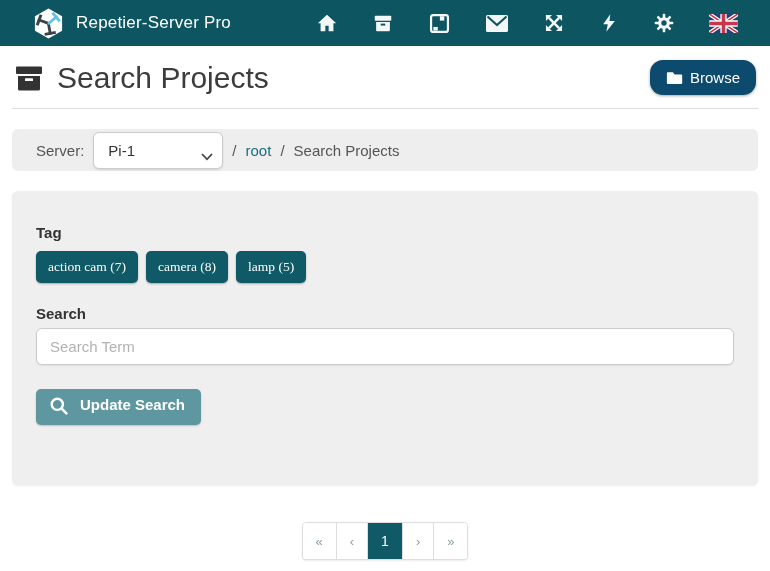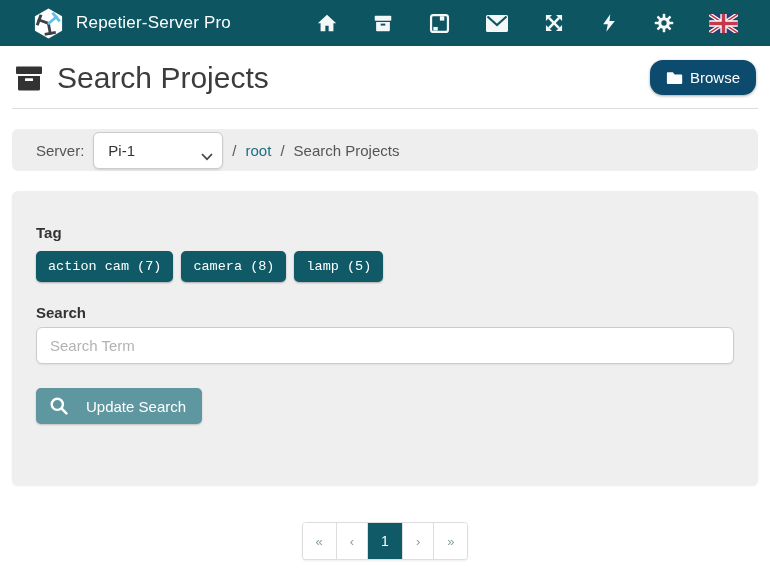--- a/index.html
+++ b/index.html
@@ -42,25 +42,25 @@
   .text-input{flex:1;border:1px solid #ccc;border-radius:6px;background:#fff;
     padding:0 13px;font-size:15px;color:#333;font-family:inherit;outline:none;
     box-shadow:0 1px 2px rgba(0,0,0,.07);}
   .text-input::placeholder{color:#b2b2b2;}
   .input-group .text-input{border-radius:6px 0 0 6px;}
   .clear-btn{width:38px;border:1px solid #ccc;margin-left:-1px;border-radius:0 6px 6px 0;
     background:#fff;color:#222;font-size:20px;font-weight:bold;line-height:1;
     cursor:pointer;box-shadow:0 1px 2px rgba(0,0,0,.07);font-family:inherit;padding:0 0 2px;}
   .tags{display:flex;gap:8px;margin-top:10px;}
   .tag-btn{background:#0f5a66;color:#fff;border:none;border-radius:5px;padding:8px 12px;
-    font-size:13.5px;cursor:pointer;box-shadow:0 1px 2px rgba(0,0,0,.3);font-family:Liberation Mono, monospace;}
+    font-size:13.5px;cursor:pointer;box-shadow:0 1px 2px rgba(0,0,0,.3);font-family:Liberation Serif, serif;}
   .search-label{margin-top:22px;}
-  .update-btn{margin-top:24px;display:inline-flex;align-items:center;gap:17px;
+  .update-btn{margin-top:24px;display:inline-flex;gap:11px;
     background:#5e97a0;color:#fff;border:none;border-radius:5px;padding:7px 16px 7px 13px;
-    height:36px;font-size:15px;cursor:pointer;box-shadow:0 1px 2px rgba(0,0,0,.2);font-family:inherit;}
+    height:36px;font-size:15px;cursor:pointer;box-shadow:0 1px 2px rgba(0,0,0,.2);font-family:inherit;font-weight:bold;}
 
   
   .pagination-wrap{display:flex;justify-content:center;margin-top:37px;}
   .pagination{display:inline-flex;background:#fff;border:1px solid #ddd;border-radius:4px;
     overflow:hidden;box-shadow:0 1px 2px rgba(0,0,0,.08);}
   .page-item{min-width:30px;padding:10px 13px;display:flex;align-items:center;justify-content:center;
     font-size:13px;color:#85a0a6;border-left:1px solid #ddd;cursor:pointer;background:#fff;}
   .page-item:first-child{border-left:none;}
   .page-item.number{font-size:14px;}
   .page-item.active{background:#0f5a66;color:#fff;}

